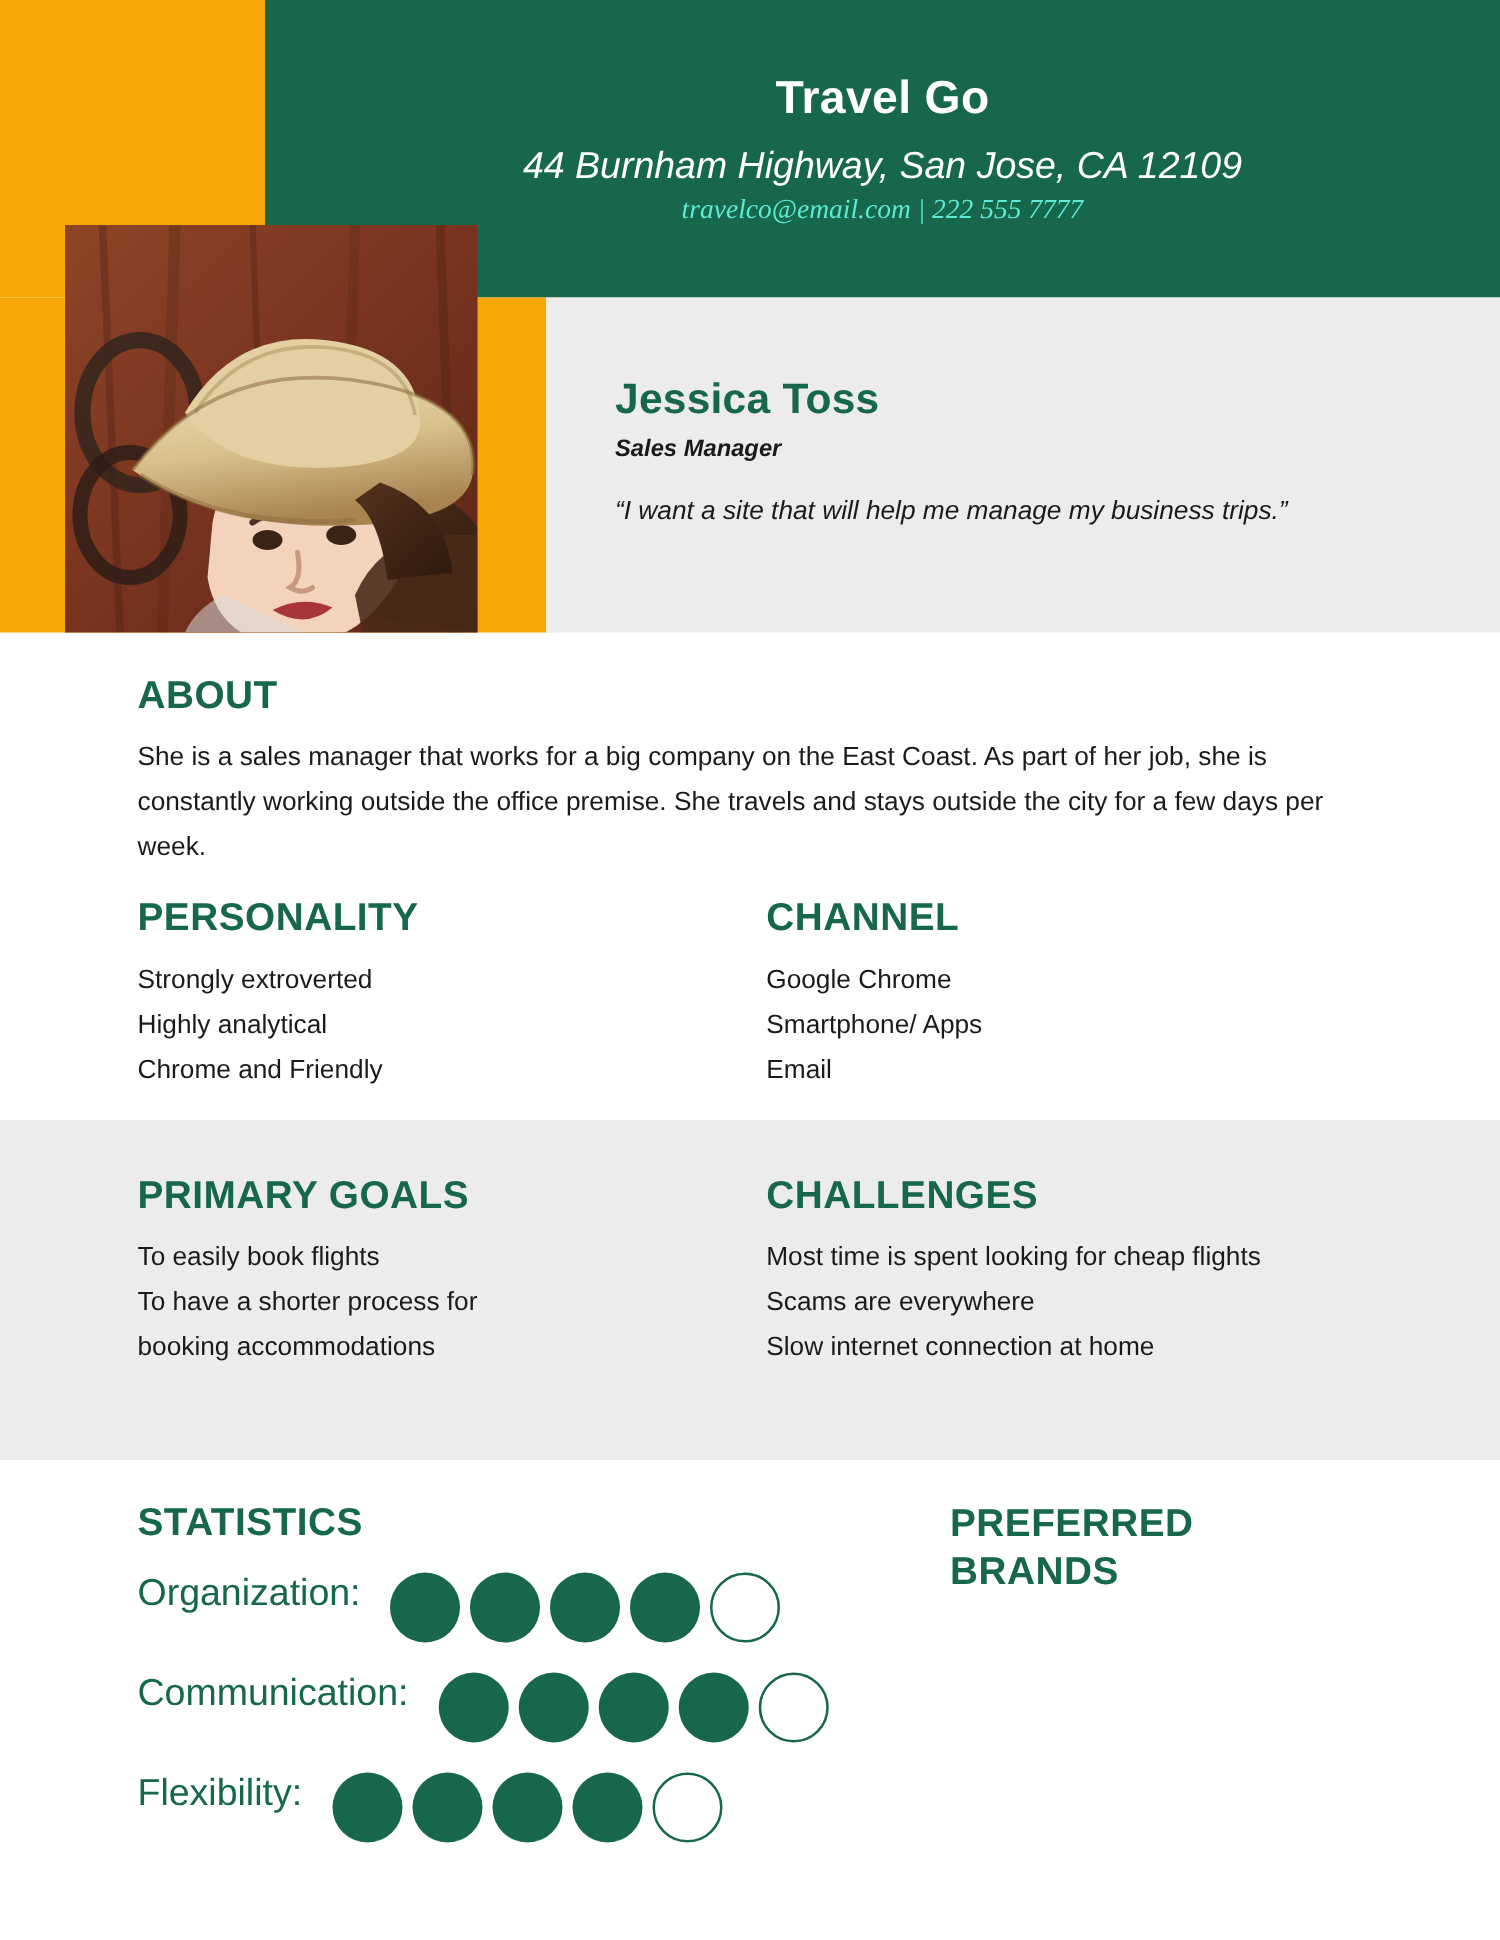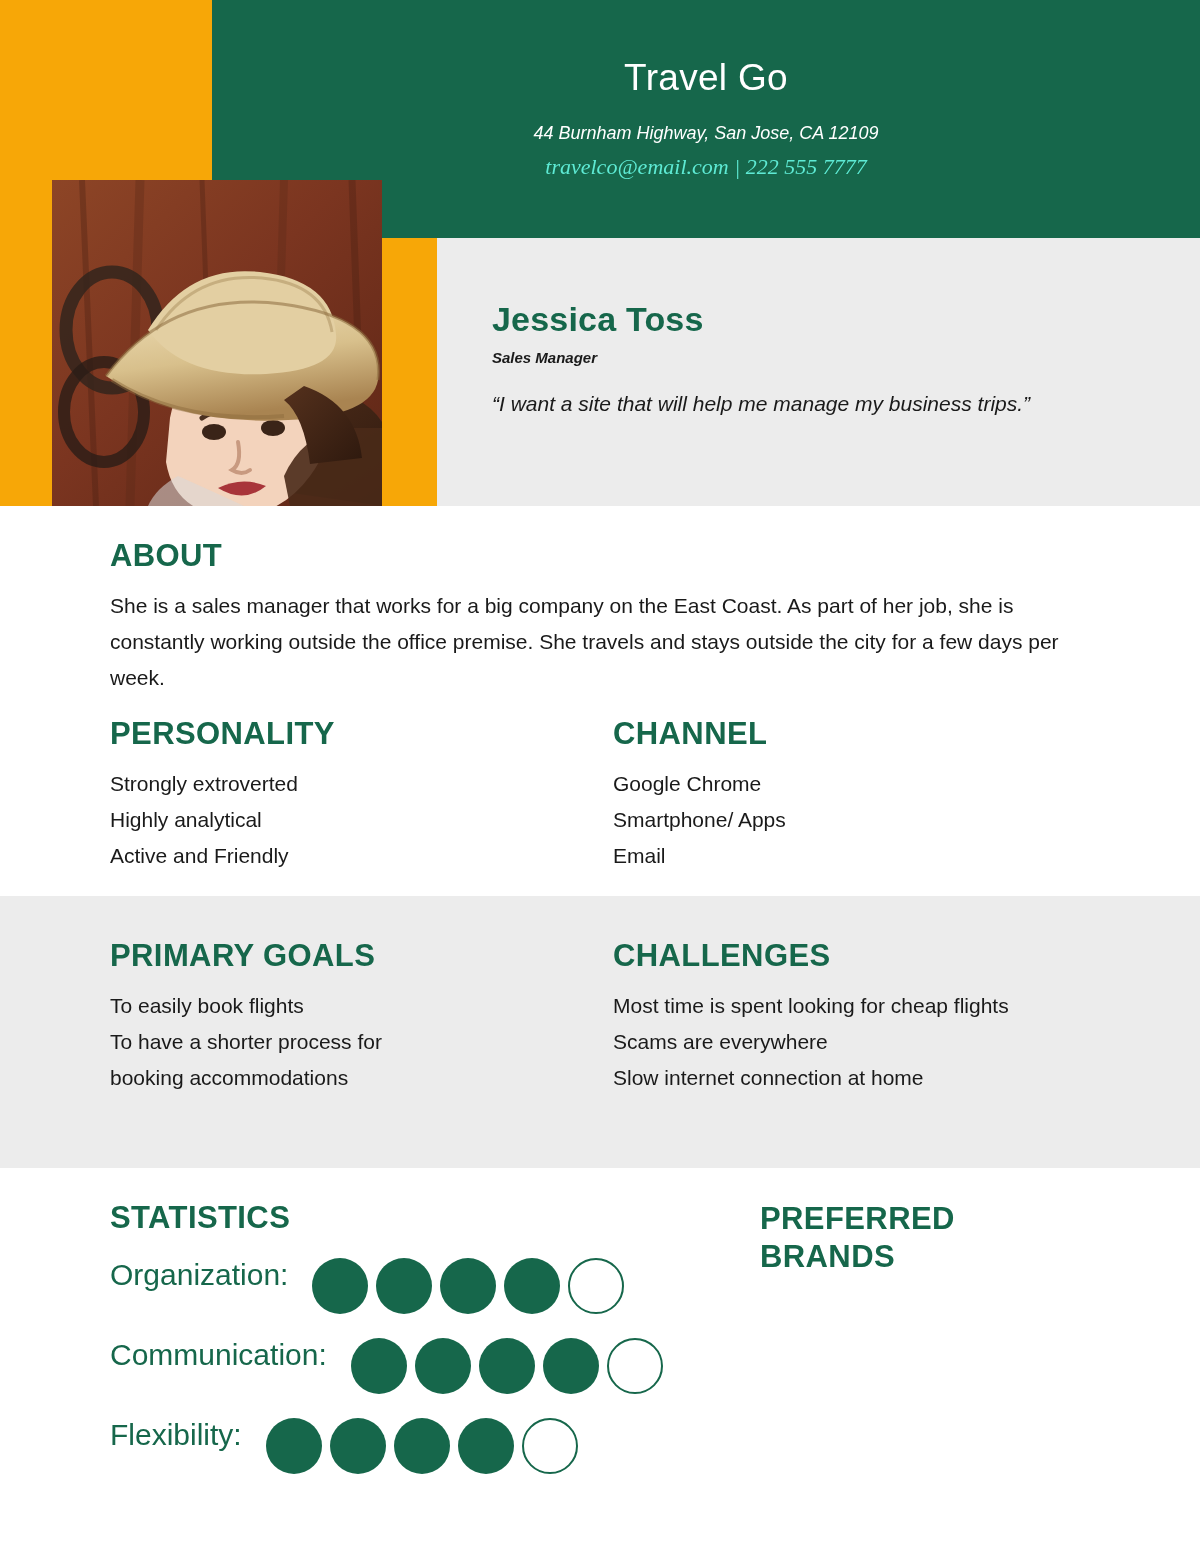--- a/index.html
+++ b/index.html
@@ -36,32 +36,32 @@
     background: var(--green, #16674b);
   }
   .brand-title {
     position: absolute;
     left: 0; top: 57px;
     width: 988px;
     text-align: center;
     color: #ffffff;
     font-family: "Liberation Sans", sans-serif;
     font-size: 37px;
-    font-weight: normal;
+    font-weight: bold;
     letter-spacing: 0.3px;
   }
   .brand-addr {
     position: absolute;
     left: 0; top: 116px;
     width: 988px;
     text-align: center;
     color: #ffffff;
     font-family: "Liberation Sans", sans-serif;
     font-style: italic;
-    font-size: 18px;
+    font-size: 30px;
     line-height: 34px;
   }
   .brand-contact {
     position: absolute;
     left: 0; top: 150px;
     width: 988px;
     text-align: center;
     color: #5eead4;
     font-family: Liberation Serif, serif;
     font-style: italic;
@@ -111,21 +111,21 @@
     color: var(--green, #16674b);
     font-family: "Liberation Sans", sans-serif;
     font-size: 34px;
     font-weight: bold;
     margin: 0 0 10px 0;
     letter-spacing: 0.2px;
   }
   .person-role {
     color: #1a1a1a;
     font-family: "Liberation Sans", sans-serif;
-    font-size: 15px;
+    font-size: 19px;
     font-weight: bold;
     font-style: italic;
     margin: 0 0 26px 0;
   }
   .person-quote {
     color: #1a1a1a;
     font-family: "Liberation Sans", sans-serif;
     font-size: 21px;
     font-style: italic;
     margin: 0;
@@ -322,21 +322,21 @@
 <div class="about-block">
   <h3 class="sec-head">ABOUT</h3>
   <p class="body-text">She is a sales manager that works for a big company on the East Coast. As part of her job, she is constantly working outside the office premise. She travels and stays outside the city for a few days per week.</p>
 </div>
 
 <div class="two-col-a">
   <div class="col-left">
     <h3 class="sec-head">PERSONALITY</h3>
     <div class="list-line">Strongly extroverted</div>
     <div class="list-line">Highly analytical</div>
-    <div class="list-line">Active and Friendly</div>
+    <div class="list-line">Chrome and Friendly</div>
   </div>
   <div class="col-right">
     <h3 class="sec-head">CHANNEL</h3>
     <div class="list-line">Google Chrome</div>
     <div class="list-line">Smartphone/ Apps</div>
     <div class="list-line">Email</div>
   </div>
 </div>
 
 <div class="gray-band"></div>

